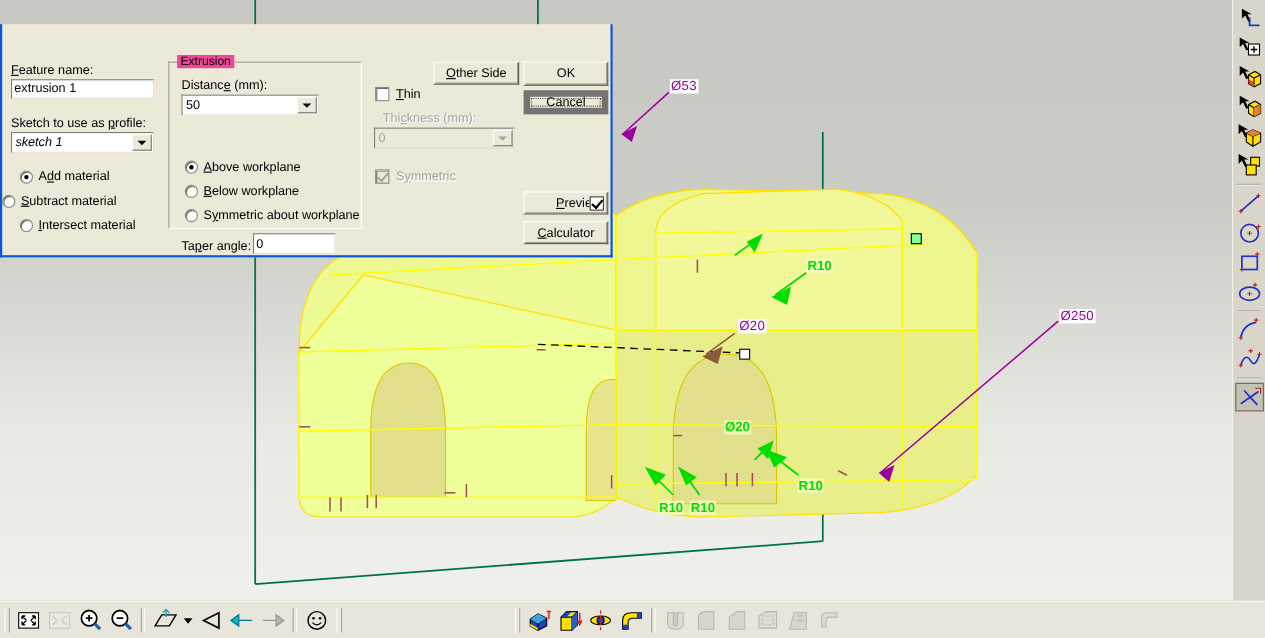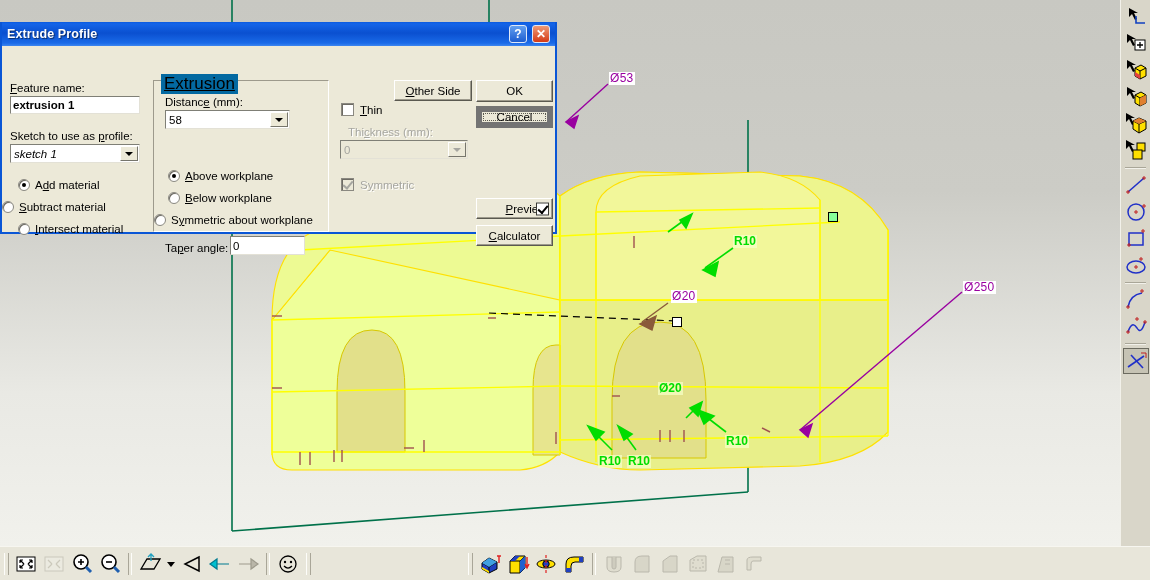--- a/index.html
+++ b/index.html
@@ -108,22 +108,22 @@
     border-left:4px solid transparent;border-right:4px solid transparent;
     border-top:4px solid #000;font-style:normal;display:block;
   }
   .combo.dis .arw i{border-top-color:#a6a6a0;}
 
   .grp{
     position:absolute;border:1px solid #fff;border-top-color:#9d9a8c;
     border-left-color:#9d9a8c;box-sizing:border-box;
   }
   .grp>.cap{
-    position:absolute;top:-7px;left:7px;background:#0369a1;
-    padding:0 3px;font-size:17px;color:#000;text-decoration:underline;
+    position:absolute;top:-7px;left:7px;background:#ec4899;
+    padding:0 3px;font-size:11px;color:#000;
   }
 
   .rad{position:absolute;font-size:11.5px;color:#000;display:flex;align-items:center;white-space:nowrap;}
   .rad .bx{
     width:12px;height:12px;border-radius:50%;background:#fff;
     border:1px solid #8a8880;box-shadow:inset 1px 1px 0 #6d6b63;
     margin-right:5px;position:relative;flex:0 0 auto;box-sizing:border-box;
   }
   .rad.on .bx:after{
     content:"";position:absolute;left:3px;top:3px;width:4px;height:4px;
@@ -517,32 +517,27 @@
     </div>
     <div class="tb">
       <svg width="26" height="26" opacity="0.5">
           <path d="M6,19 L6,9 Q6,6 12,6 L20,6 L20,10 L12,10 Q10,10 10,13 L10,19 Z" fill="#d8d5c6" stroke="#8c8a7e"></path>
         </svg>
     </div>
   </div>
 
   <div id="dlg">
 
-    <div id="titlebar">
-      <span class="ttl">Extrude Profile</span>
-      <div class="tbtn help">?</div>
-      <div class="tbtn close">✕</div>
-    </div>
 
     <div id="dlgbody">
 
       <div class="lab" style="left:8px;top:36px;">
         <span class="u">F</span><span>eature name:</span>
       </div>
-      <div class="txt" style="left:8px;top:50px;width:130px;height:18px;font-weight:bold;">extrusion 1</div>
+      <div class="txt" style="left:8px;top:50px;width:130px;height:18px;">extrusion 1</div>
 
       <div class="lab" style="left:8px;top:84px;">
         Sketch to use as <span class="u">p</span>rofile:
       </div>
       <div class="combo" style="left:8px;top:98px;width:130px;height:19px;font-style:italic;">
         <span>sketch 1</span>
         <span class="arw">
             <i></i>
           </span>
       </div>
@@ -561,35 +556,35 @@
       </div>
 
       <div class="grp" style="left:151px;top:34px;width:176px;height:152px;">
         <span class="cap">Extrusion</span>
       </div>
 
       <div class="lab" style="left:163px;top:50px;">
         Distanc<span class="u">e</span> (mm):
       </div>
       <div class="combo" style="left:163px;top:64px;width:125px;height:19px;">
-        <span>58</span>
+        <span>50</span>
         <span class="arw">
             <i></i>
           </span>
       </div>
 
       <div class="rad on" style="left:166px;top:124px;">
         <span class="bx"></span>
         <span><span class="u">A</span>bove workplane</span>
       </div>
       <div class="rad" style="left:166px;top:146px;">
         <span class="bx"></span>
         <span><span class="u">B</span>elow workplane</span>
       </div>
-      <div class="rad" style="left:152px;top:168px;justify-content:space-between;">
+      <div class="rad" style="left:166px;top:168px;justify-content:space-between;">
         <span class="bx"></span>
         <span>S<span class="u">y</span>mmetric about workplane</span>
       </div>
 
       <div class="lab" style="left:163px;top:196px;">
         Ta<span class="u">p</span>er angle:
       </div>
       <div class="txt" style="left:228px;top:190px;width:75px;height:19px;">0</div>
 
       <div class="chk" style="left:339px;top:57px;">

